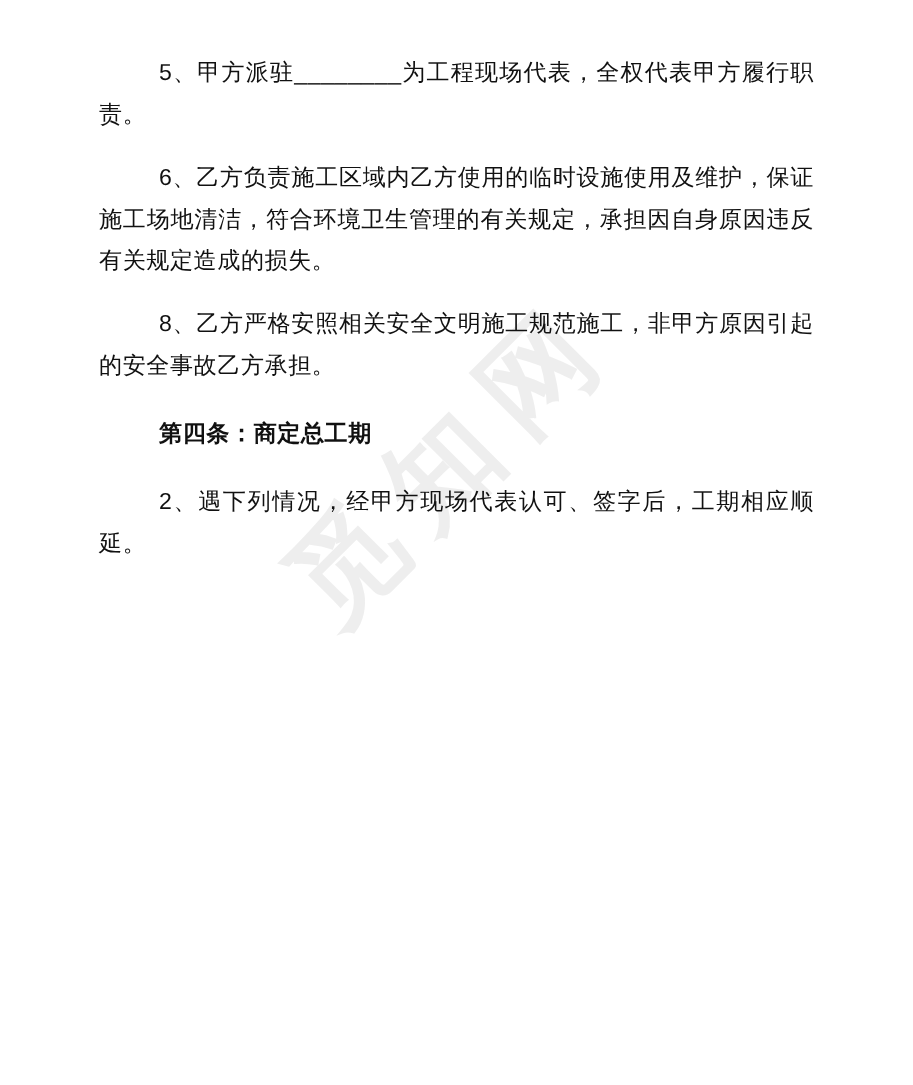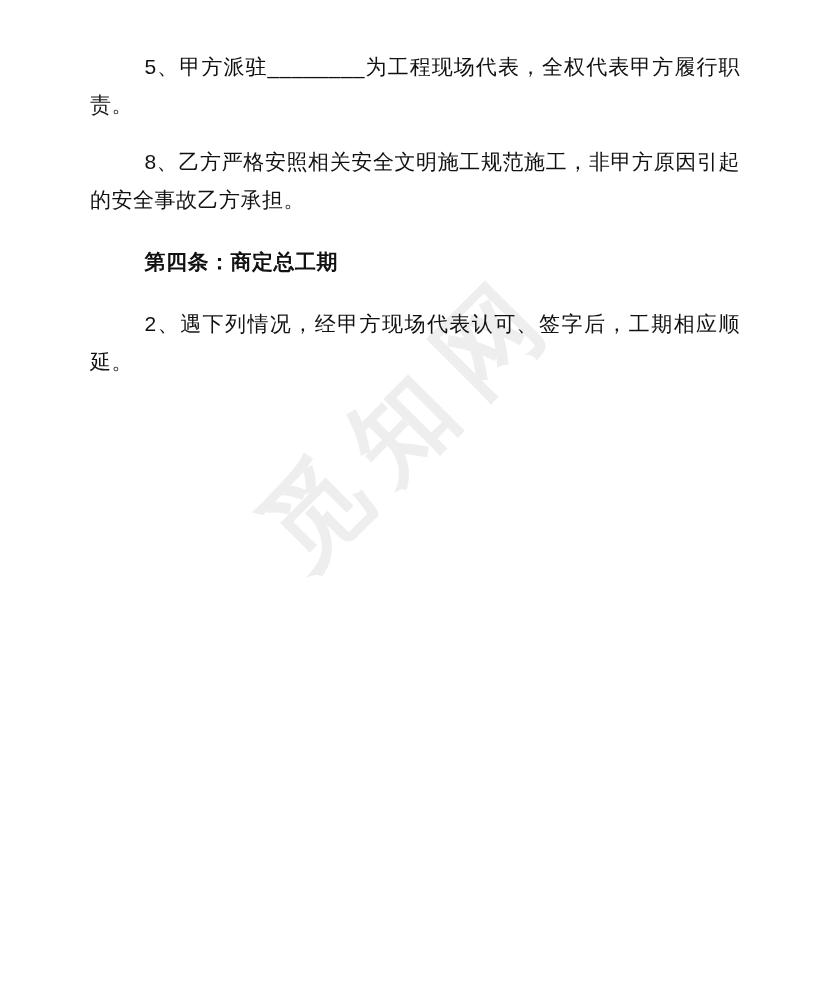--- a/index.html
+++ b/index.html
@@ -61,20 +61,21 @@
 </style>
 </head>
 <body>
 
 <div class="page">
 
   <div class="watermark">觅知网</div>
 
   <p class="para">5、甲方派驻________为工程现场代表，全权代表甲方履行职责。</p>
 
+  <p class="para">6、乙方负责施工区域内乙方使用的临时设施使用及维护，保证施工场地清洁，符合环境卫生管理的有关规定，承担因自身原因违反有关规定造成的损失。</p>
 
 
   <p class="para">8、乙方严格安照相关安全文明施工规范施工，非甲方原因引起的安全事故乙方承担。</p>
 
 
 
   <p class="para heading">第四条：商定总工期</p>
 
 
   <p class="para">2、遇下列情况，经甲方现场代表认可、签字后，工期相应顺延。</p>

